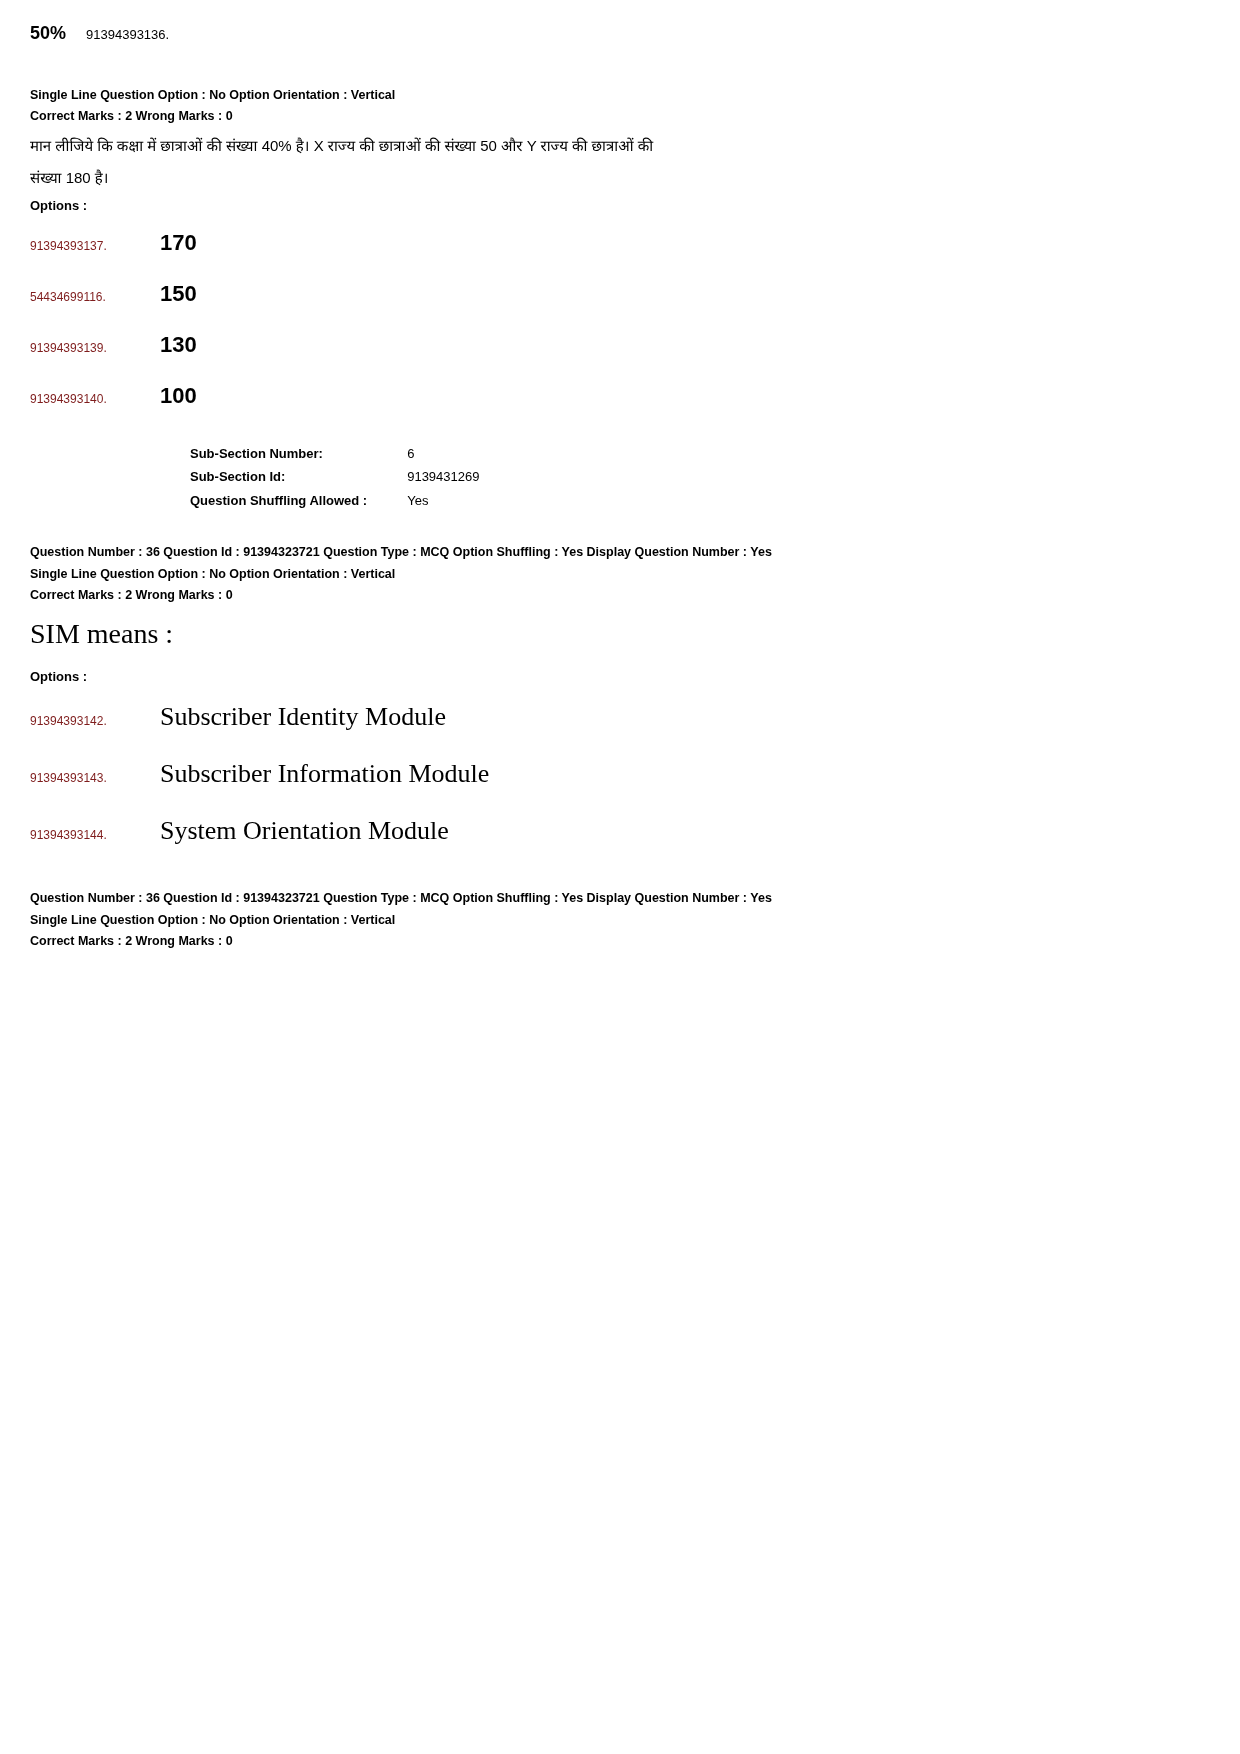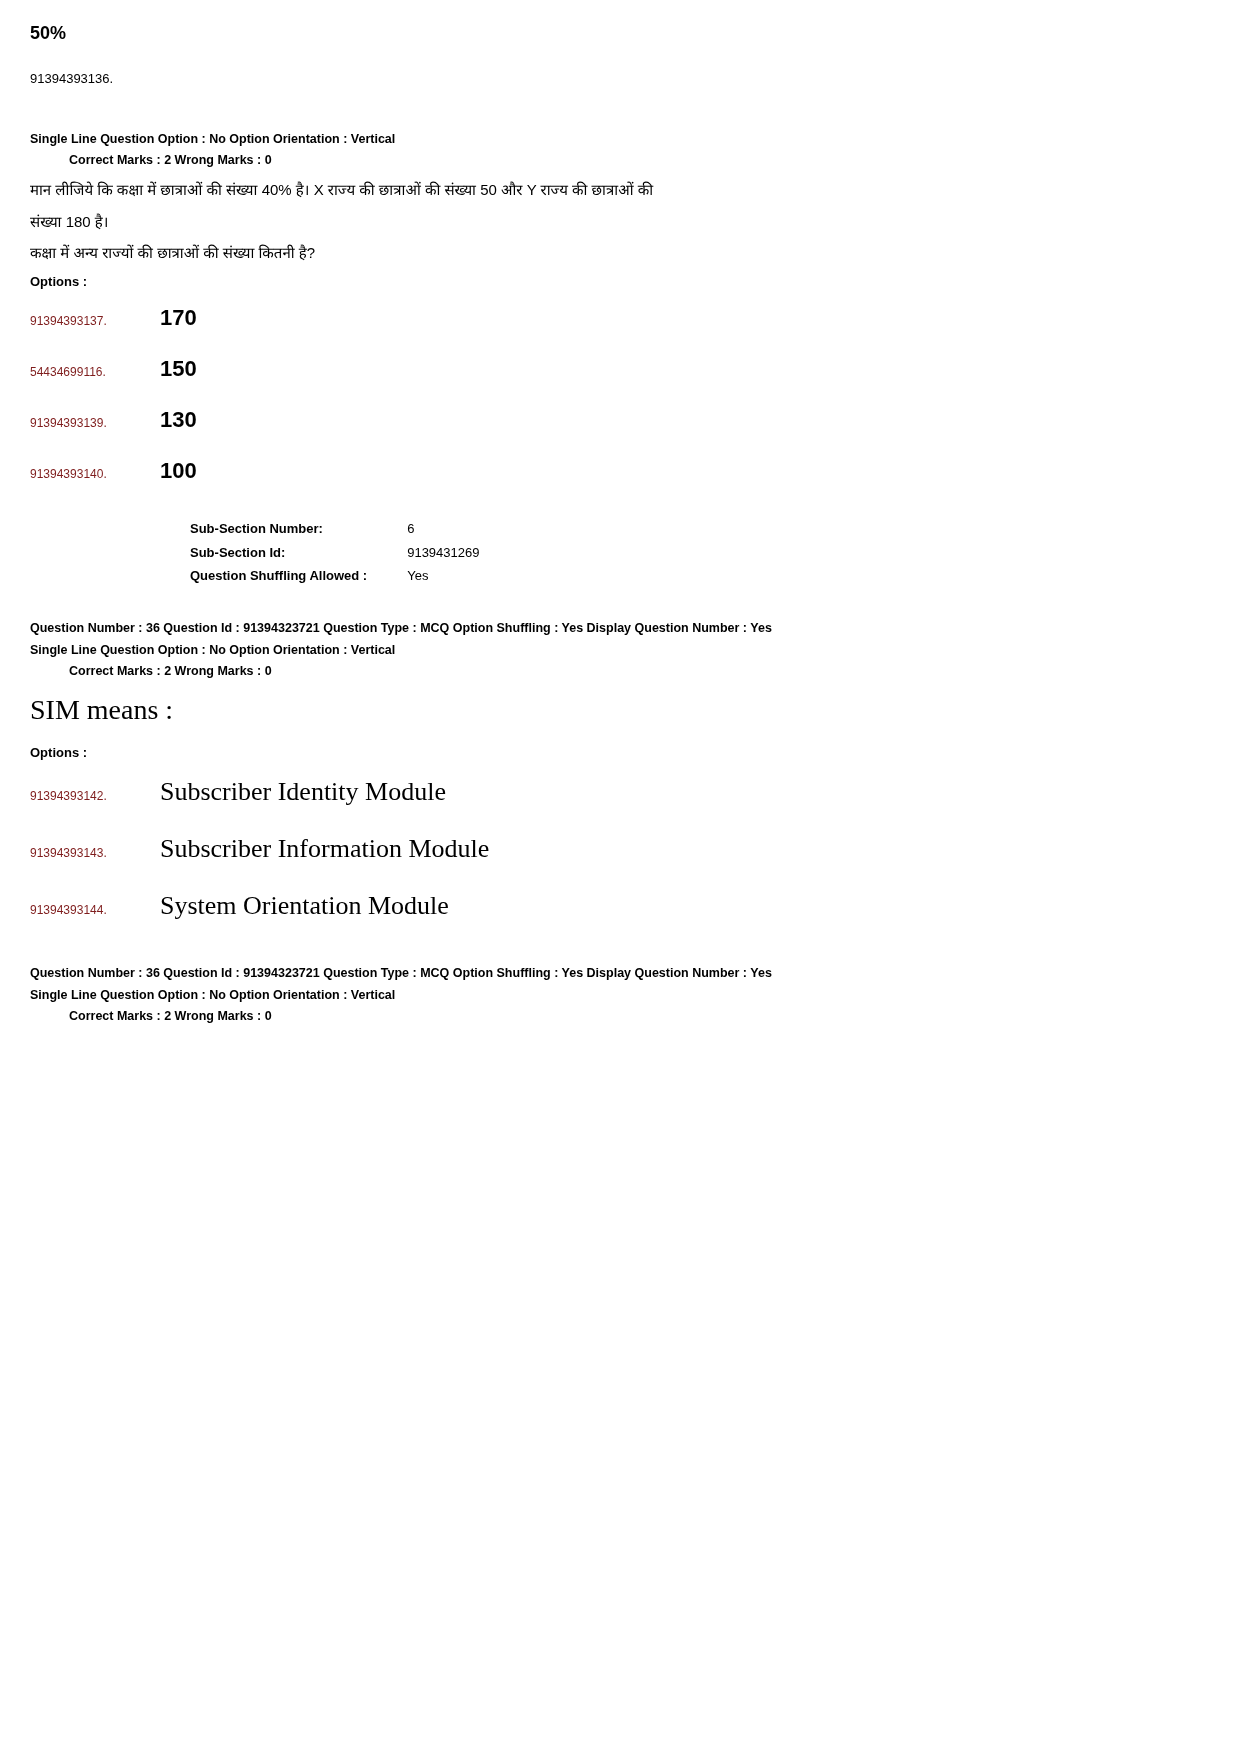--- a/index.html
+++ b/index.html
@@ -24,21 +24,20 @@
     .question-meta {
       font-size: 12.5px;
       font-weight: bold;
       margin-bottom: 2px;
       line-height: 1.6;
     }
     .correct-marks {
       font-size: 12.5px;
       font-weight: bold;
       margin-bottom: 8px;
-      margin-left: 39px;
     }
     .question-text {
       font-size: 15px;
       margin-bottom: 6px;
       line-height: 1.7;
     }
     .options-label {
       font-size: 13px;
       font-weight: bold;
       margin-bottom: 10px;
@@ -91,31 +90,30 @@
       margin-bottom: 6px;
       line-height: 1.7;
     }
     .section-gap {
       height: 20px;
     }
   </style>
 </head>
 <body>
 
-<div style="display:flex; align-items:baseline; gap:20px; margin-bottom:20px;flex-direction:column;">
+<div style="display:flex; align-items:baseline; gap:20px; margin-bottom:20px;">
   <div class="percent-header">50%</div>
   <div class="id-header">91394393136.</div>
 </div>
 
 <div>
   <div class="question-meta">Single Line Question Option : No  Option Orientation : Vertical</div>
   <div class="correct-marks">Correct Marks : 2  Wrong Marks : 0</div>
   <div class="question-text">मान लीजिये कि कक्षा में छात्राओं की संख्या 40% है। X राज्य की छात्राओं की संख्या 50 और Y राज्य की छात्राओं की</div>
   <div class="question-text">संख्या 180 है।</div>
-  <div class="question-text">कक्षा में अन्य राज्यों की छात्राओं की संख्या कितनी है?</div>
 
   <div class="options-label">Options :</div>
 
   <div class="option-row">
     <span class="option-id">91394393137.</span>
     <span class="option-value">170</span>
   </div>
   <div class="option-row">
     <span class="option-id">54434699116.</span>
     <span class="option-value">150</span>

